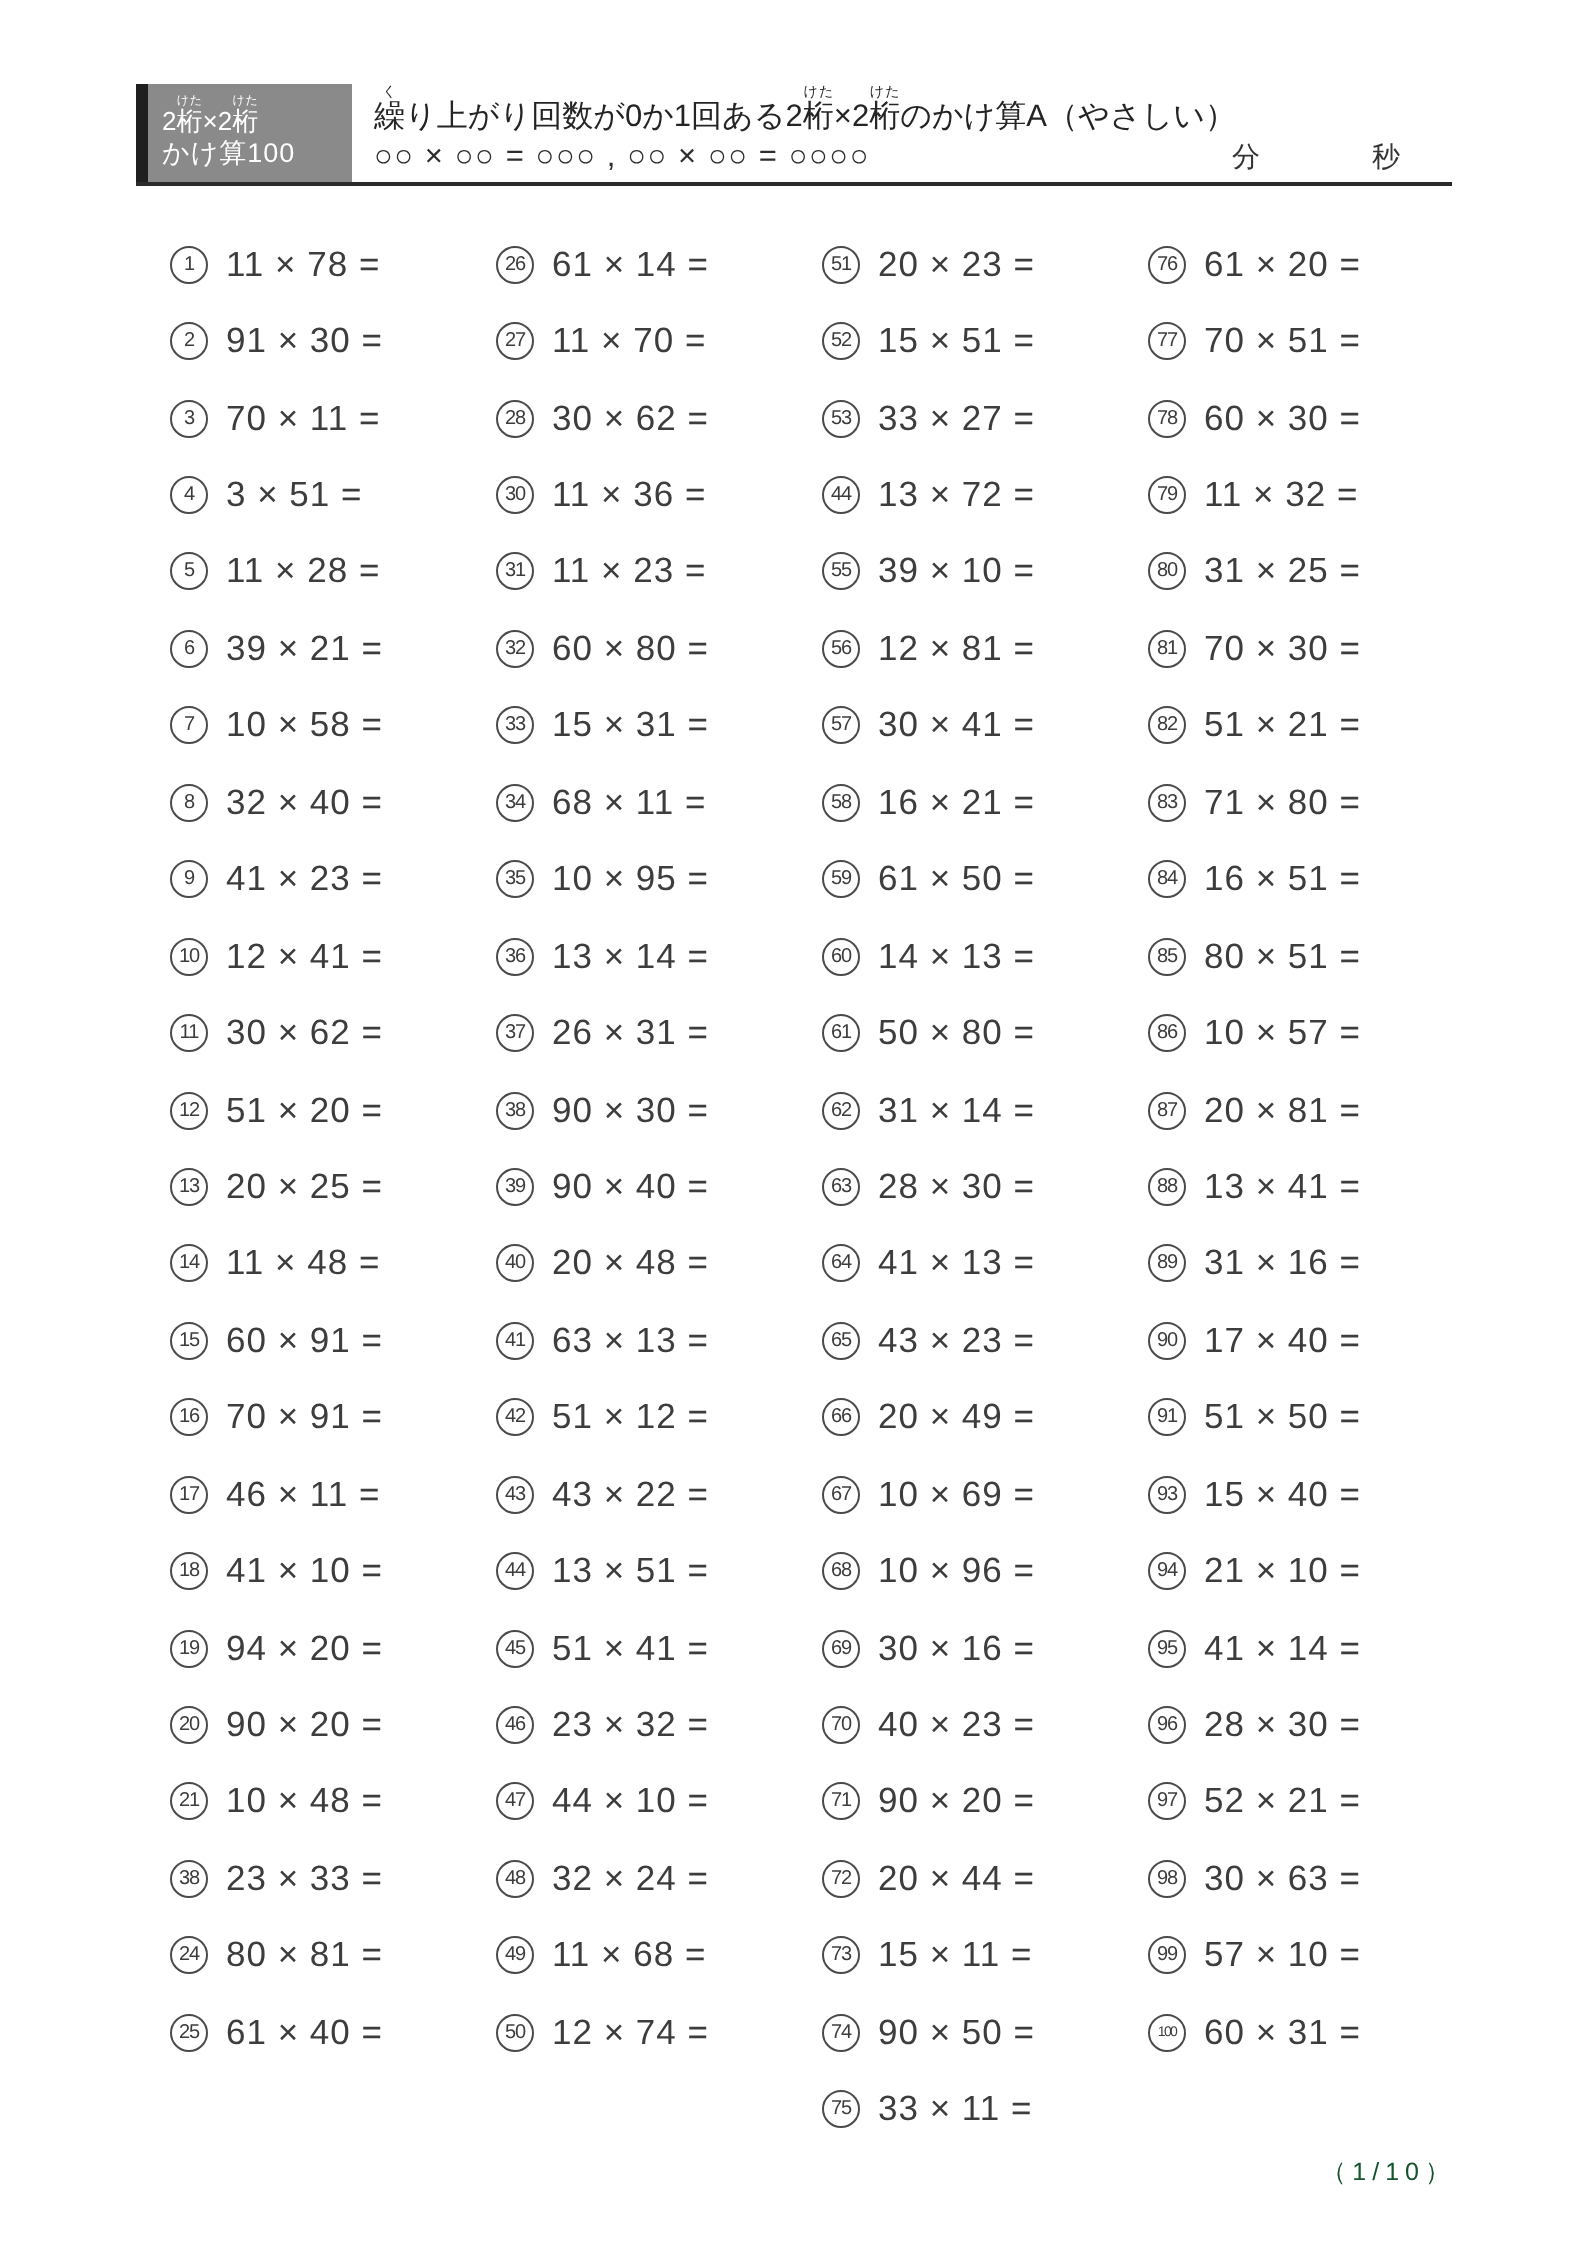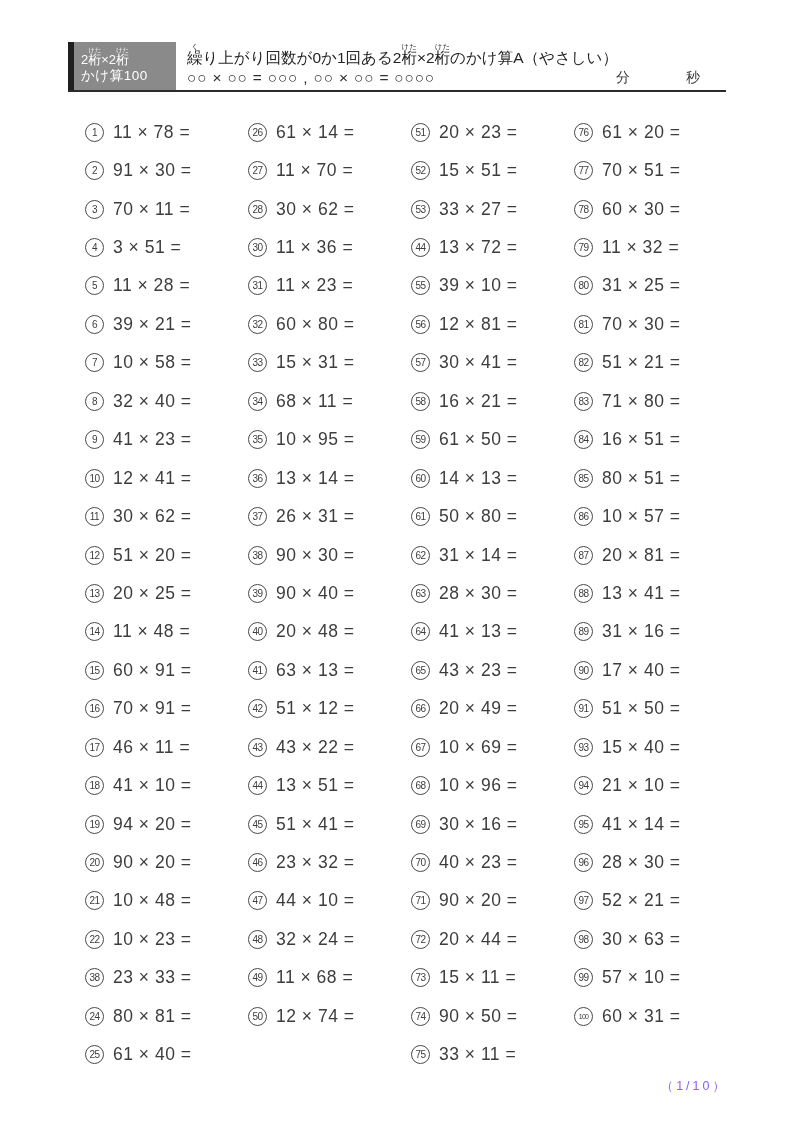--- a/index.html
+++ b/index.html
@@ -93,21 +93,21 @@
     white-space: nowrap;
     font-weight: 400;
   }
 
   
   .footer {
     position: absolute;
     right: 66px;
     top: 1078px;
     font-size: 12.5px;
-    color: #8b5cf6;
+    color: #14532d;
     letter-spacing: 3px;
   }
 </style>
 </head>
 <body>
 
 <div class="page">
 
   <div class="header">
     <div class="label-box">
@@ -206,24 +206,20 @@
         </div>
         <div class="problem">
           <span class="pnum">20</span>
           <span class="pexpr">90 × 20 =</span>
         </div>
         <div class="problem">
           <span class="pnum">21</span>
           <span class="pexpr">10 × 48 =</span>
         </div>
         <div class="problem">
-          <span class="pnum">22</span>
-          <span class="pexpr">10 × 23 =</span>
-        </div>
-        <div class="problem">
           <span class="pnum">38</span>
           <span class="pexpr">23 × 33 =</span>
         </div>
         <div class="problem">
           <span class="pnum">24</span>
           <span class="pexpr">80 × 81 =</span>
         </div>
         <div class="problem">
           <span class="pnum">25</span>
           <span class="pexpr">61 × 40 =</span>

